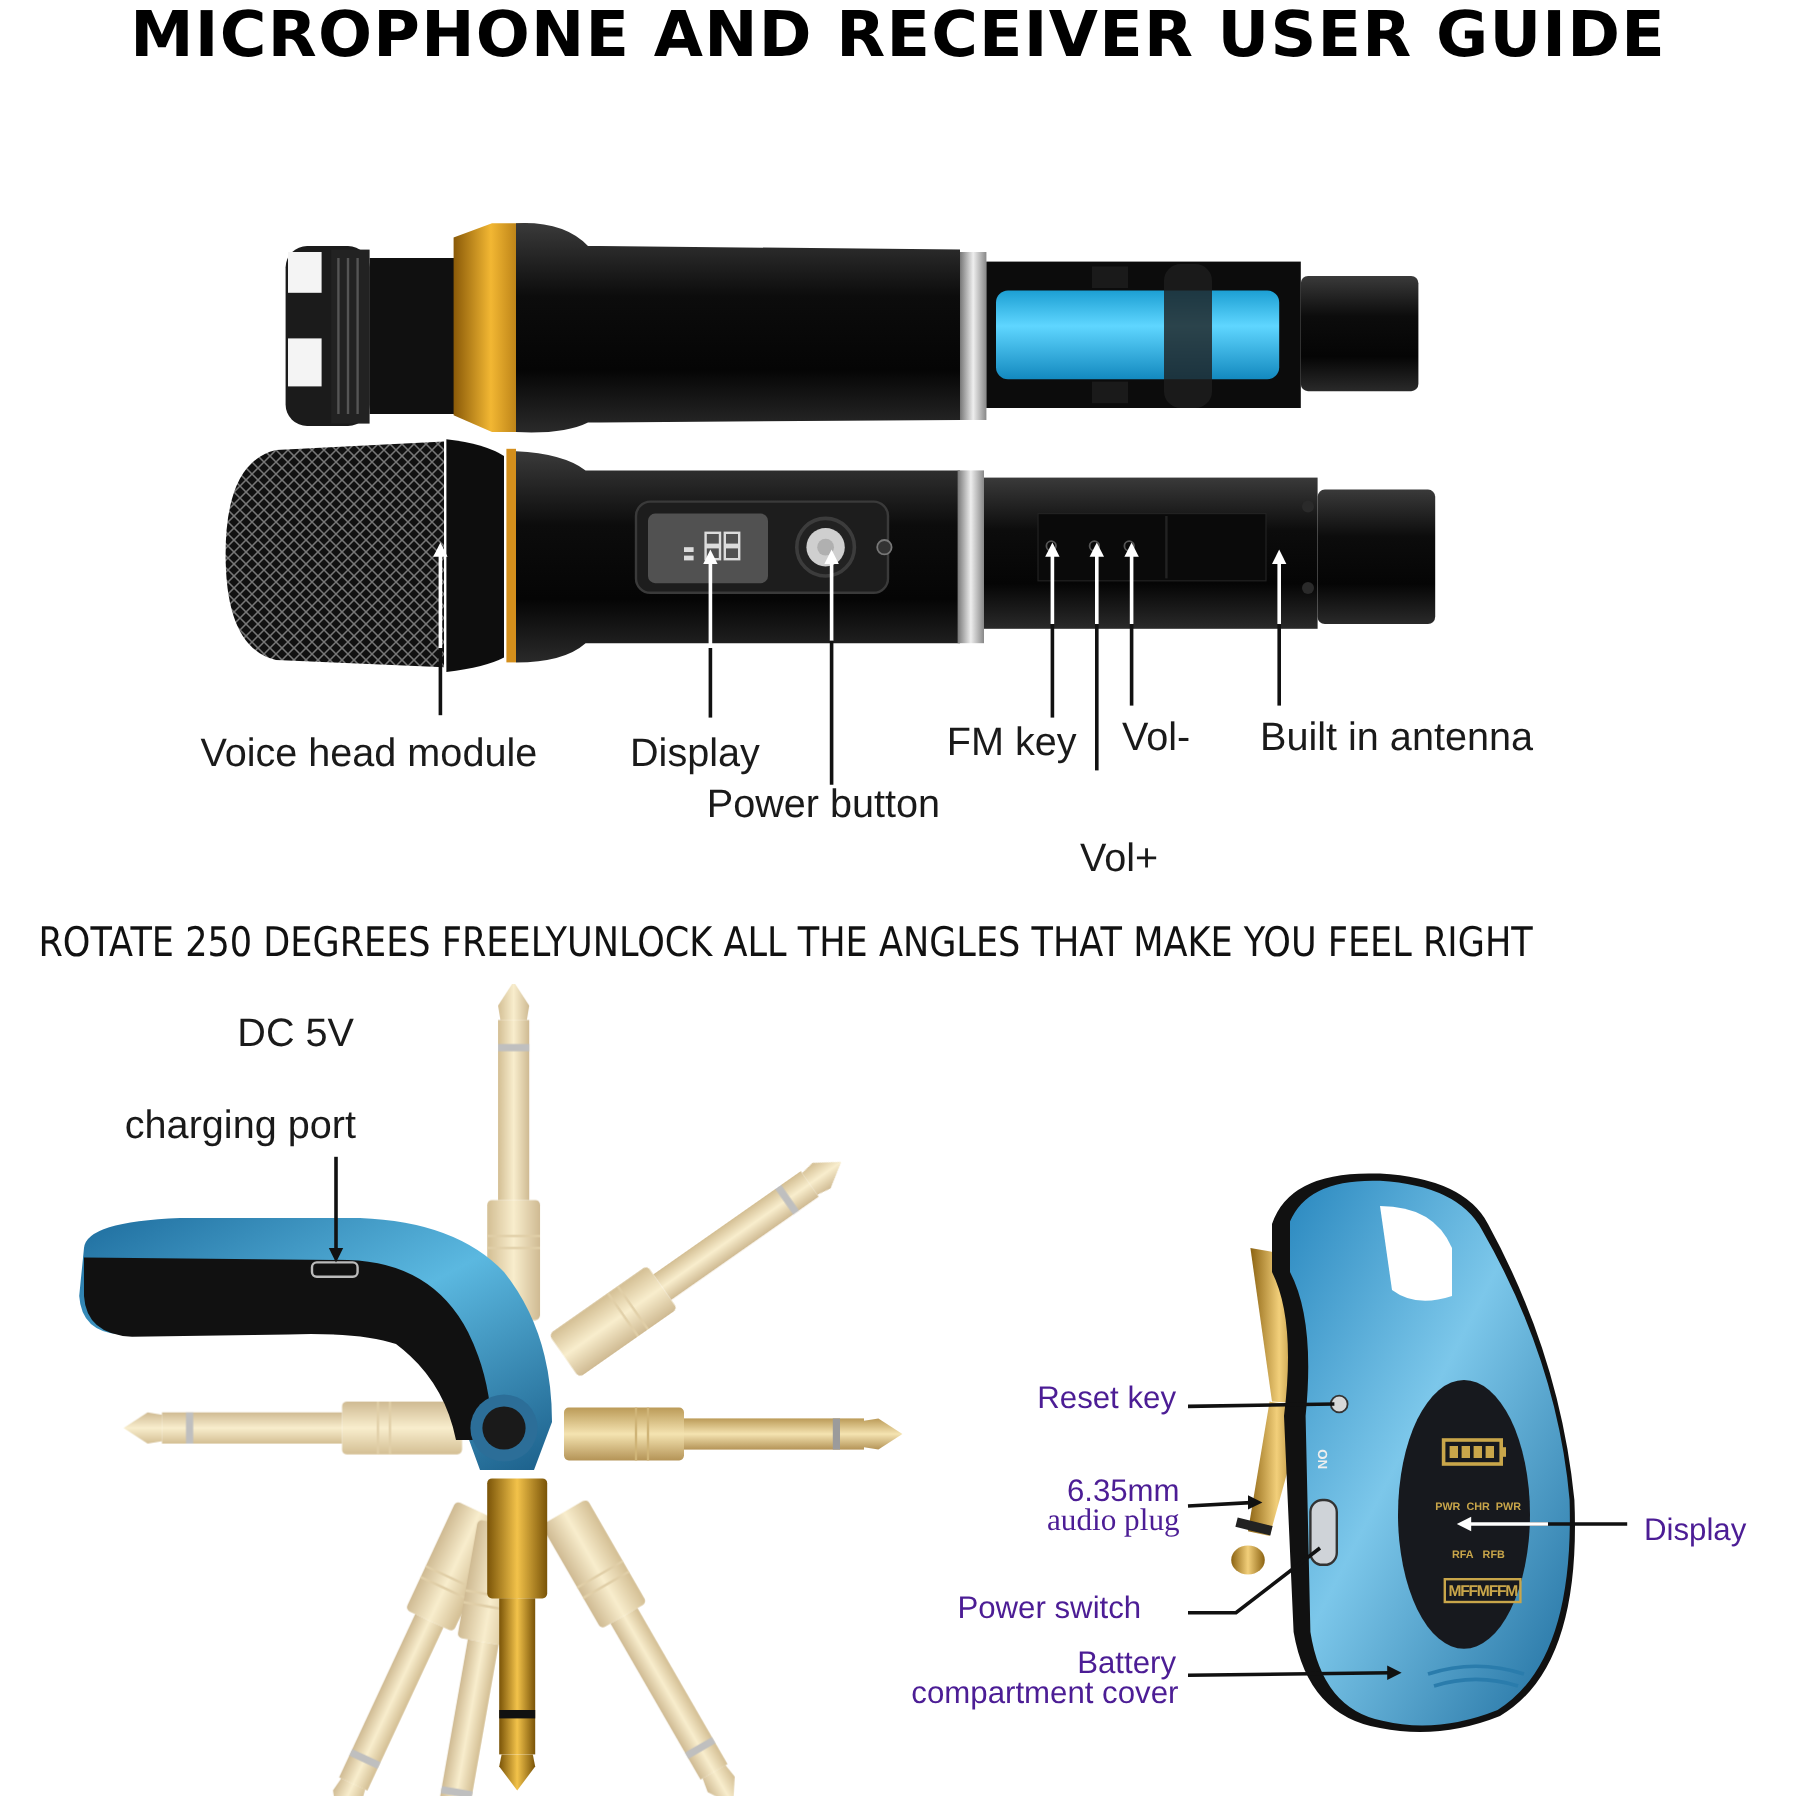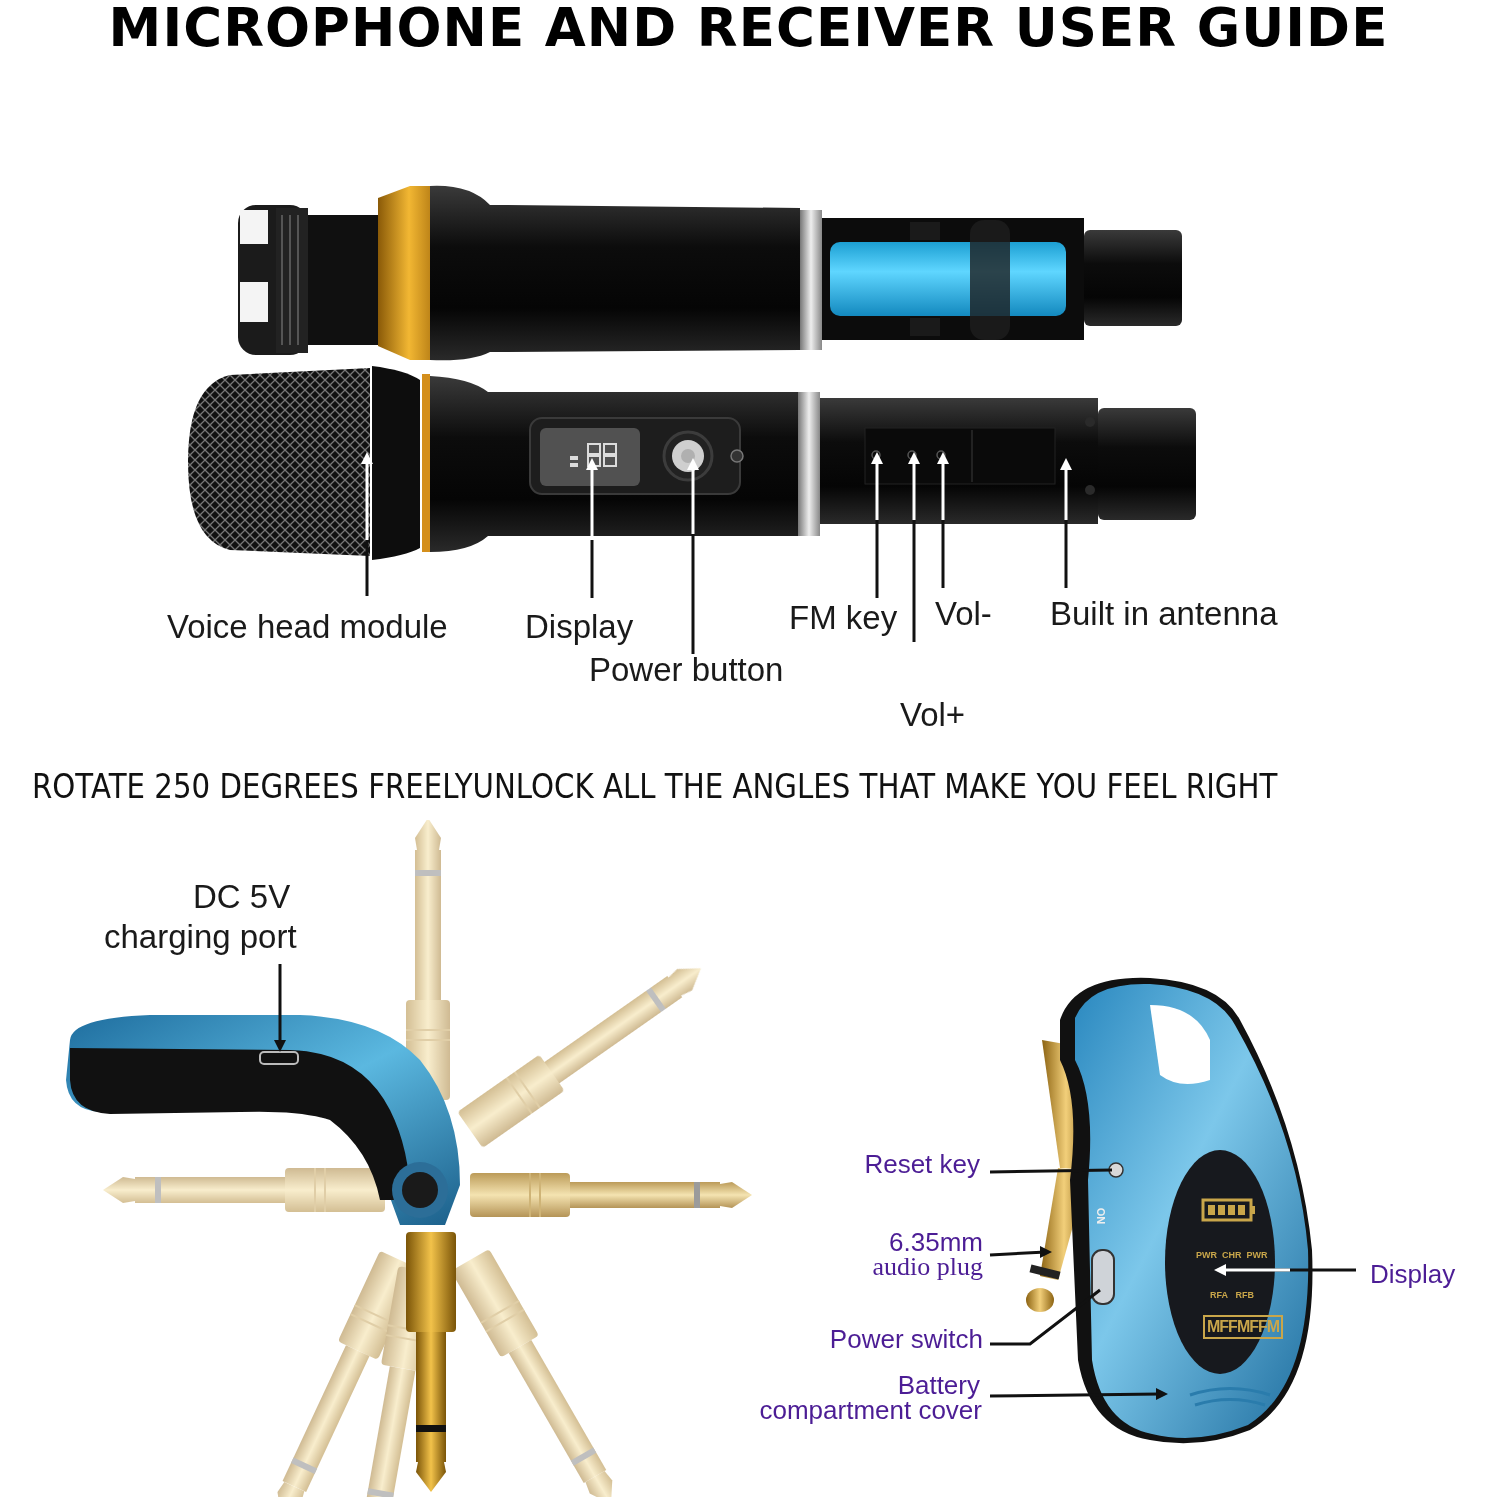--- a/index.html
+++ b/index.html
@@ -215,21 +215,21 @@
       <circle cx="420" cy="1190" r="28" fill="#2c6e98"></circle>
       <circle cx="420" cy="1190" r="18" fill="#1a1a1a"></circle>
       <rect x="260" y="1052" width="38" height="12" rx="4" fill="#111" stroke="#bbb" stroke-width="2"></rect>
     </g>
 
     <line x1="280" y1="964" x2="280" y2="1046" stroke="#111" stroke-width="3"></line>
     <polygon points="274,1040 280,1052 286,1040" fill="#111"></polygon>
   </svg>
 </div>
 
-<div class="abs lbl" style="left:193px;top:880px;width:102px;">DC 5V</div>
+<div class="abs lbl" style="left:193px;top:844px;width:102px;text-align:right;">DC 5V</div>
 <div class="abs lbl" style="left:104px;top:920px;">charging port</div>
 
 <div class="abs" style="left:760px;top:960px;width:737px;height:500px;">
   <svg width="737" height="500" viewBox="760 960 737 500">
     <defs>
       <linearGradient id="fblue" x1="0" y1="0" x2="1" y2="1">
         <stop offset="0" stop-color="#2a88bf"></stop>
           <stop offset="0.45" stop-color="#7cc7ea"></stop>
           <stop offset="1" stop-color="#1f6e9f"></stop>
       </linearGradient>
@@ -282,22 +282,22 @@
 
 <div class="abs" style="left:1196px;top:1250px;font-size:9px;color:#c9a64a;font-weight:bold;">
   <span>PWR</span>&nbsp;
   <span>CHR</span>&nbsp;
   <span>PWR</span>
 </div>
 <div class="abs" style="left:1210px;top:1290px;font-size:9px;color:#c9a64a;font-weight:bold;">
   <span>RFA</span>&nbsp;&nbsp;
   <span>RFB</span>
 </div>
-<div class="abs" style="left:1203px;top:1315px;font-size:16px;color:#c9a64a;font-weight:bold;border:2px solid #c9a64a;padding:1px 2px;letter-spacing:-1px;">MFFMFFM</div>
+<div class="abs" style="left:1203px;top:1315px;font-size:13px;color:#c9a64a;font-weight:bold;border:2px solid #c9a64a;padding:1px 2px;letter-spacing:-1px;">MFFMFFM</div>
 <div class="abs" style="left:1093px;top:1210px;font-size:11px;color:#eee;font-weight:bold;transform:rotate(90deg);">ON</div>
 
 <div class="abs lbl-r" style="left:780px;top:1152px;width:200px;">Reset key</div>
 <div class="abs lbl-r" style="left:780px;top:1230px;width:203px;">6.35mm</div>
 <div class="abs lbl-r" style="left:780px;top:1255px;width:203px;font-family:Liberation Serif, serif;">audio plug</div>
-<div class="abs lbl-r" style="left:760px;top:1327px;width:223px;">Power switch</div>
+<div class="abs lbl-r" style="left:728px;top:1327px;width:223px;">Power switch</div>
 <div class="abs lbl-r" style="left:760px;top:1373px;width:220px;">Battery</div>
 <div class="abs lbl-r" style="left:700px;top:1398px;width:282px;">compartment cover</div>
 <div class="abs lbl-r" style="left:1370px;top:1262px;text-align:left;">Display</div>
 
 </body></html>

